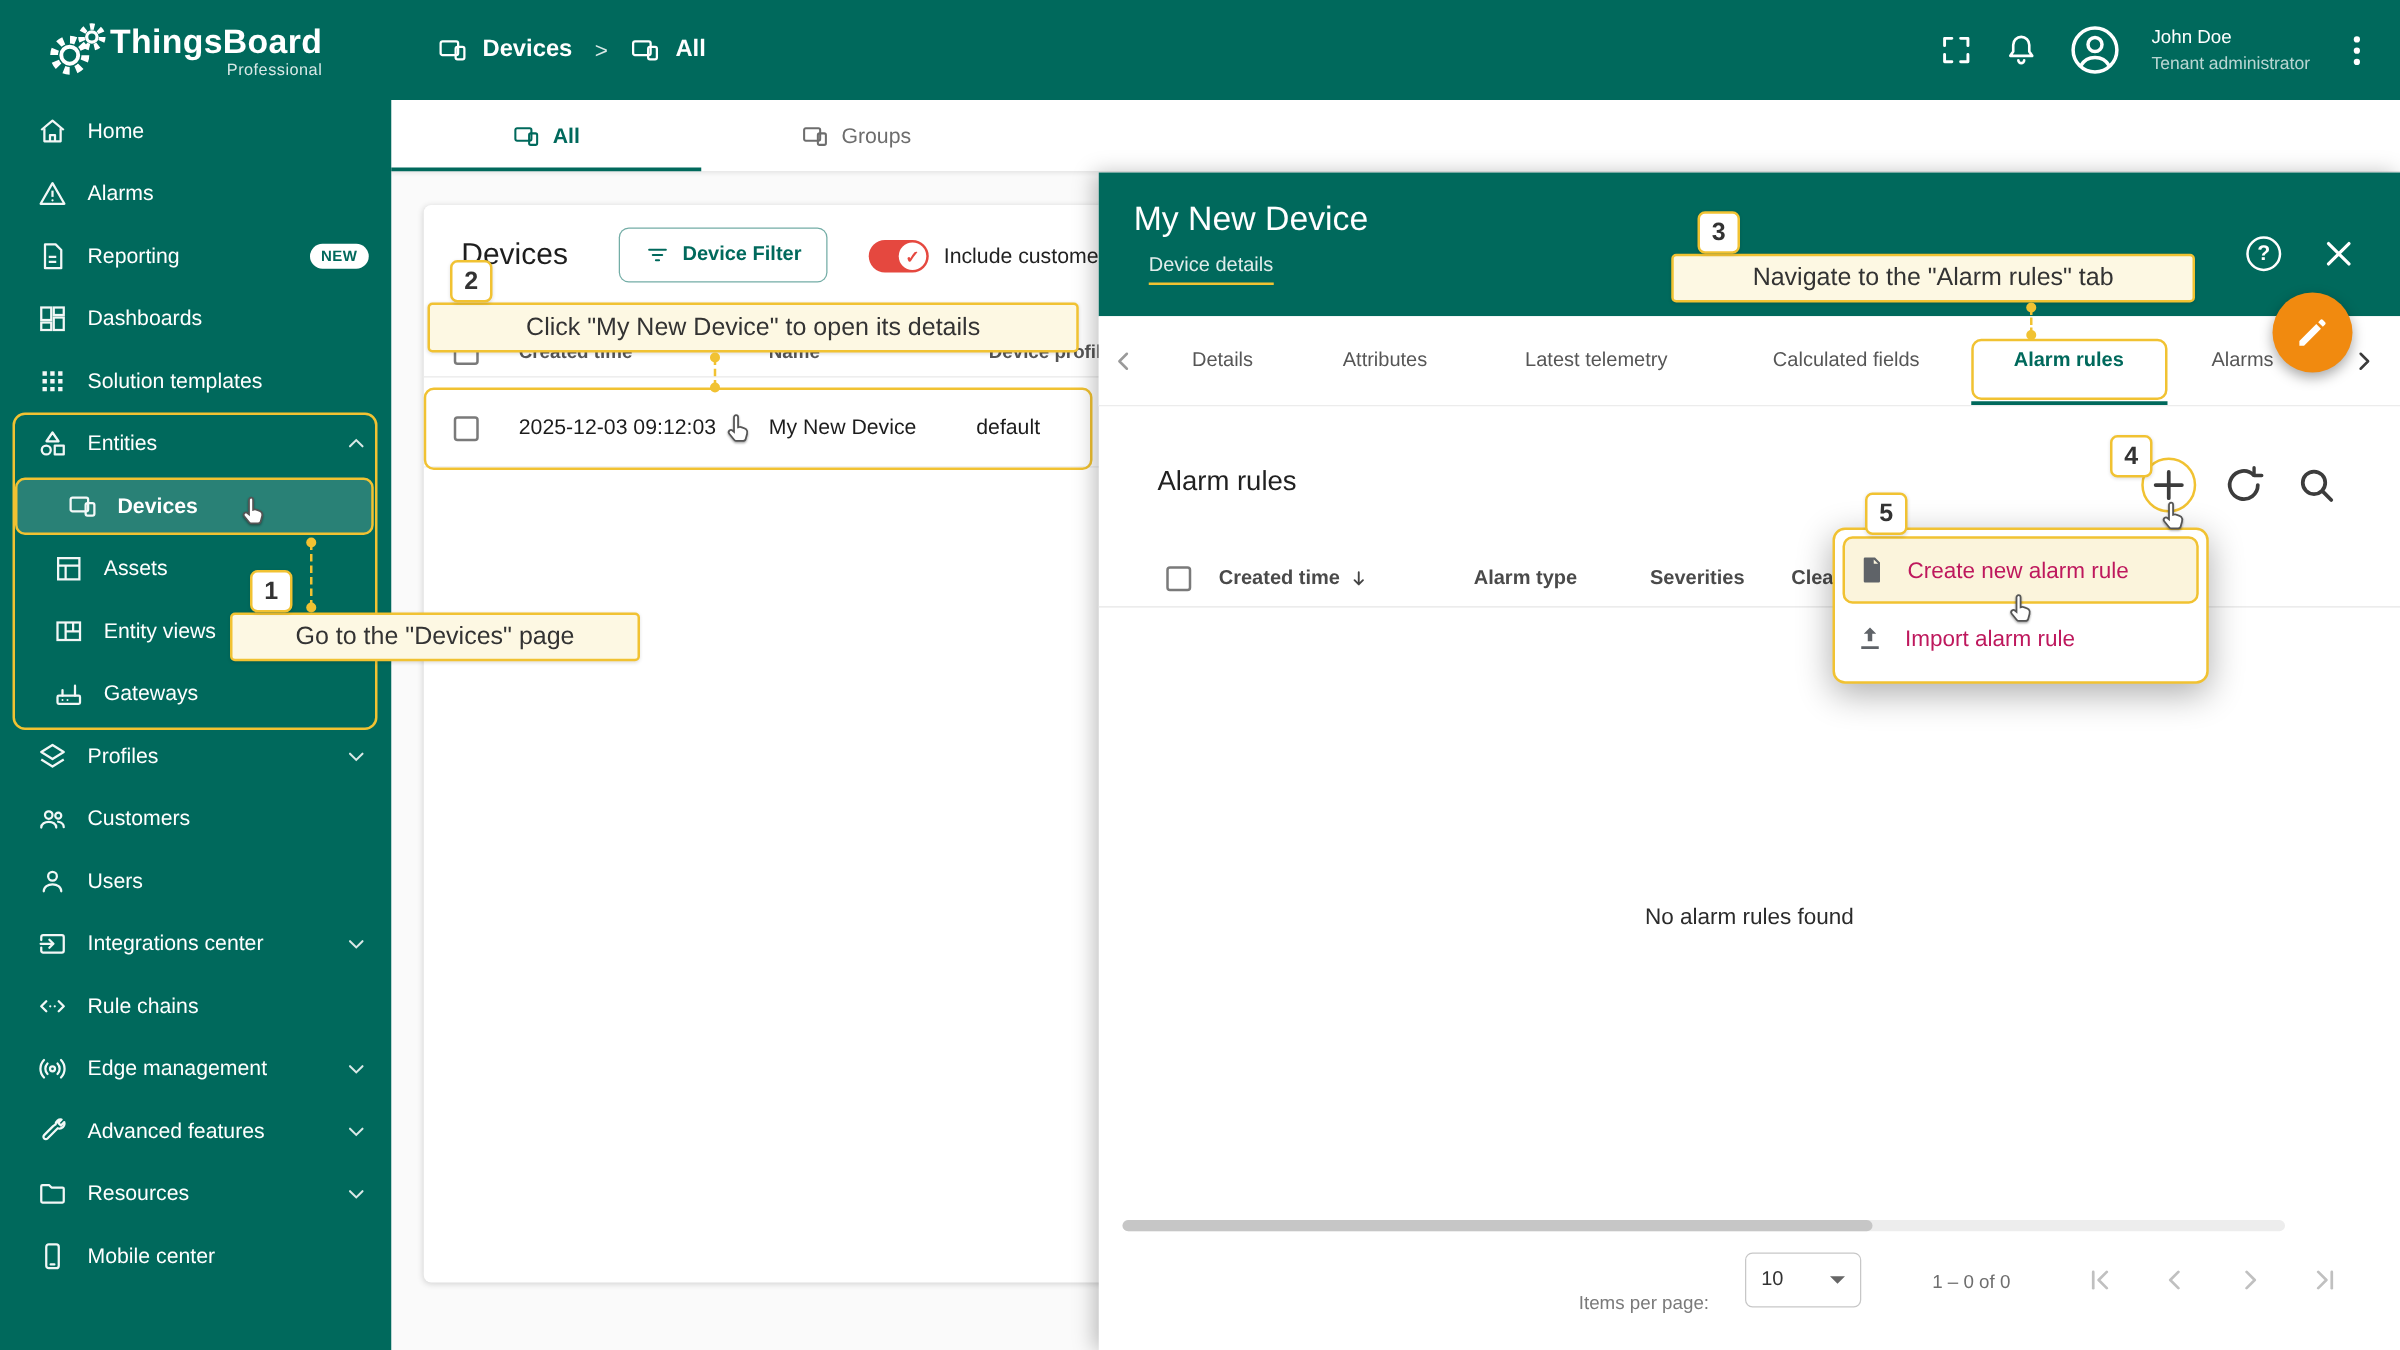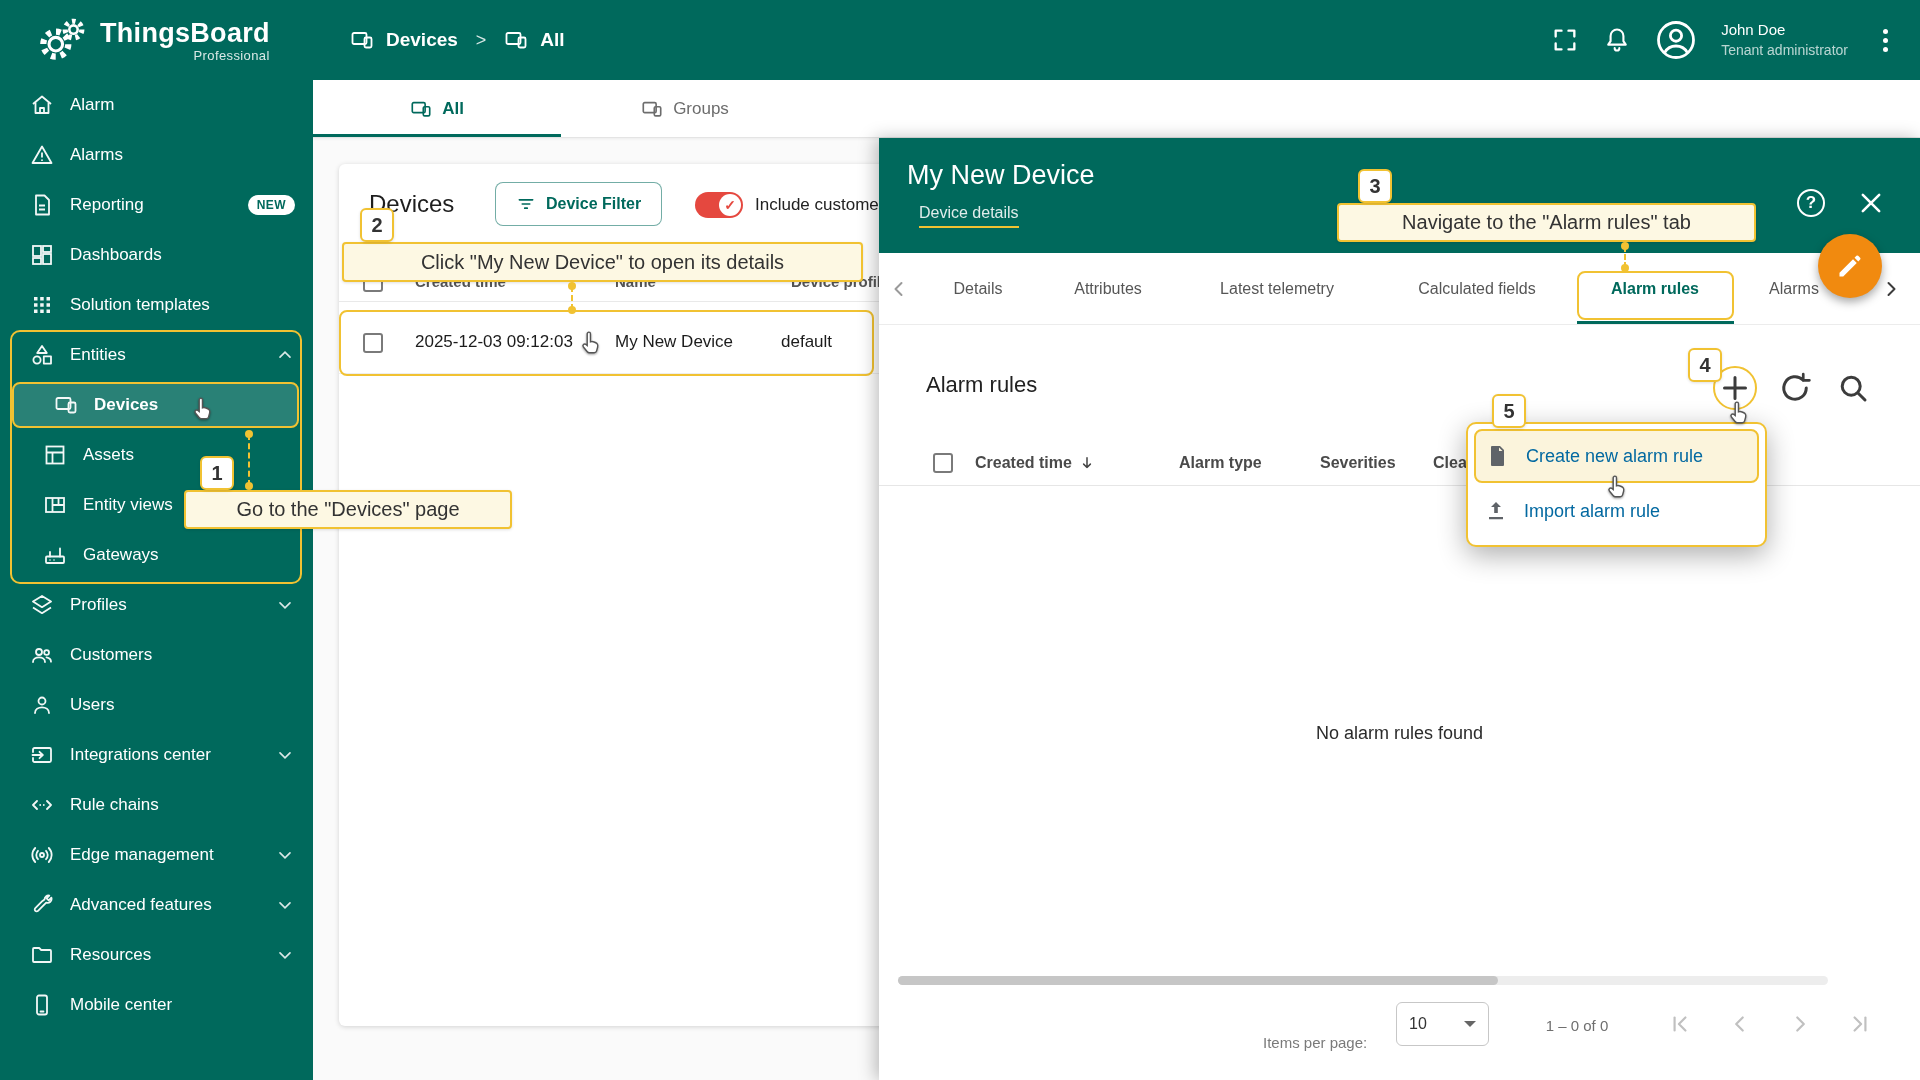--- a/index.html
+++ b/index.html
@@ -8,21 +8,21 @@
   }
   *{box-sizing:border-box;}
   html,body{margin:0;padding:0;background:#333;}
   .app{position:relative;width:1920px;height:1080px;overflow:hidden;background:#FAFAFA;
        font-family:"Liberation Sans",sans-serif;color:#212121;}
   .ic svg{width:100%;height:100%;display:block;}
 
   
   .topbar{position:absolute;top:0;left:0;width:1920px;height:80px;background:var(--primary);
           z-index:30;color:#fff;}
-  .logo{position:absolute;left:36px;top:0;height:80px;display:flex;align-items:center;gap:14px;}
+  .logo{position:absolute;left:36px;top:0;height:80px;display:flex;align-items:center;gap:2px;}
   .logo-gear{width:50px;height:50px;}
   .brand-col{display:flex;flex-direction:column;align-items:flex-end;}
   .brand{font-size:27px;font-weight:600;letter-spacing:.3px;line-height:30px;}
   .brand-sub{font-size:13px;opacity:.85;letter-spacing:.4px;}
   .crumbs{position:absolute;left:350px;top:0;height:80px;display:flex;align-items:center;gap:12px;}
   .crumb-ic{width:24px;height:24px;}
   .crumb-t{font-size:19px;font-weight:600;}
   .crumb-sep{font-size:18px;opacity:.85;margin:0 6px;}
   .top-right{position:absolute;right:22px;top:0;height:80px;display:flex;align-items:center;gap:24px;}
   .tb-icbtn{width:28px;height:28px;color:#fff;cursor:pointer;}
@@ -134,21 +134,21 @@
   
   .fab{position:absolute;left:1818px;top:234px;width:64px;height:64px;border-radius:50%;z-index:20;
        background:var(--fab-orange);display:flex;align-items:center;justify-content:center;color:#fff;
        box-shadow:0 4px 10px rgba(0,0,0,.35);cursor:pointer;}
   .fab .ic{width:28px;height:28px;}
 
   
   .menu{position:absolute;left:1466px;top:422px;width:301px;background:#fff;border:2px solid var(--accent-yellow);
         border-radius:10px;box-shadow:0 8px 28px rgba(0,0,0,.32);z-index:45;padding:5px 0 6px 0;}
   .menu-item{position:relative;height:56px;display:flex;align-items:center;gap:16px;padding:0 16px;
-             font-size:18px;color:#0369a1;cursor:pointer;}
+             font-size:18px;color:#be185d;cursor:pointer;}
   .menu-item .ic{width:24px;height:24px;color:#5f6368;flex:none;}
   .menu-item.hl{margin:0 6px;border:2px solid var(--accent-yellow);border-radius:8px;background:#FBF4DC;
                 padding:0 10px;height:54px;}
 
   
   .co-box{position:absolute;background:var(--callout-bg);border:2px solid var(--accent-yellow);border-radius:4px;
           display:flex;align-items:center;justify-content:center;font-size:20px;color:#333;z-index:40;
           box-shadow:0 1px 3px rgba(0,0,0,.12);white-space:nowrap;}
   .co-badge{position:absolute;width:34px;height:34px;background:#fff;border:2px solid var(--accent-yellow);
             border-radius:6px;display:flex;align-items:center;justify-content:center;font-size:20px;
@@ -233,21 +233,21 @@
 
   <div class="sidebar">
     <div class="s-item">
       <span class="s-ic ic">
           <svg viewBox="0 0 24 24" fill="none" stroke="currentColor" stroke-width="1.8" stroke-linejoin="round">
             <path d="M3 11 12 3.5 21 11"></path>
             <path d="M5.5 9.5V20h13V9.5"></path>
             <path d="M10 20v-5h4v5"></path>
           </svg>
         </span>
-      <span class="s-lb">Alarm</span>
+      <span class="s-lb">Home</span>
     </div>
     <div class="s-item">
       <span class="s-ic ic">
           <svg viewBox="0 0 24 24" fill="none" stroke="currentColor" stroke-width="1.8" stroke-linejoin="round">
             <path d="M12 3.5 2.5 20h19z"></path>
             <path d="M12 9.5v5"></path>
             <circle cx="12" cy="17.2" r="0.9" fill="currentColor" stroke="none"></circle>
           </svg>
         </span>
       <span class="s-lb">Alarms</span>

